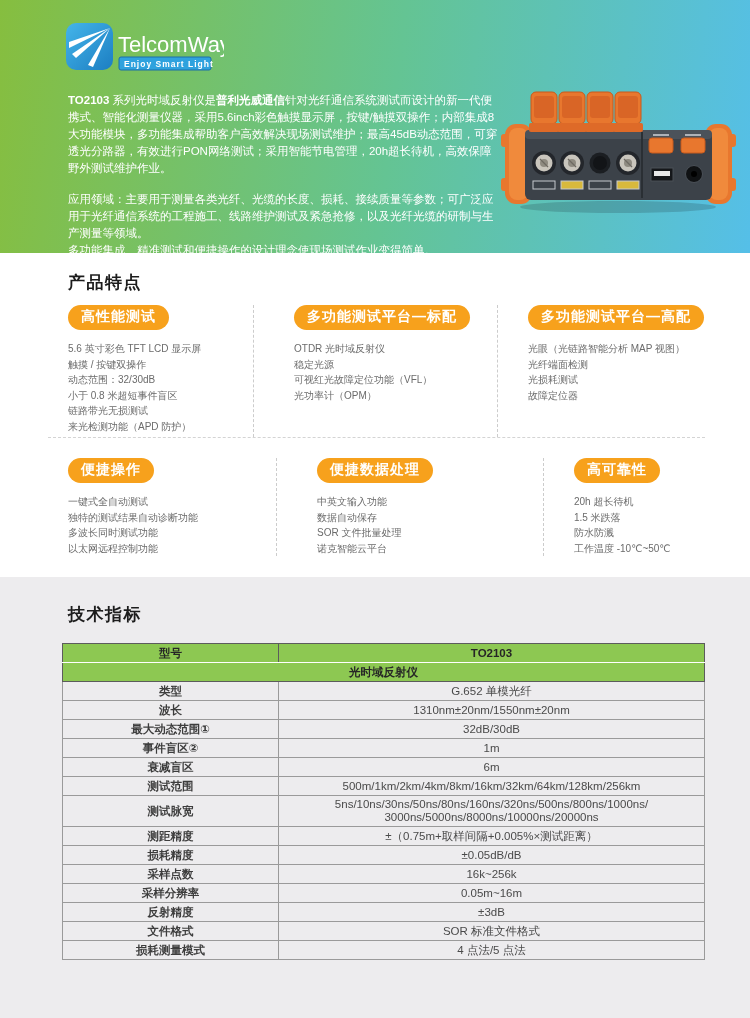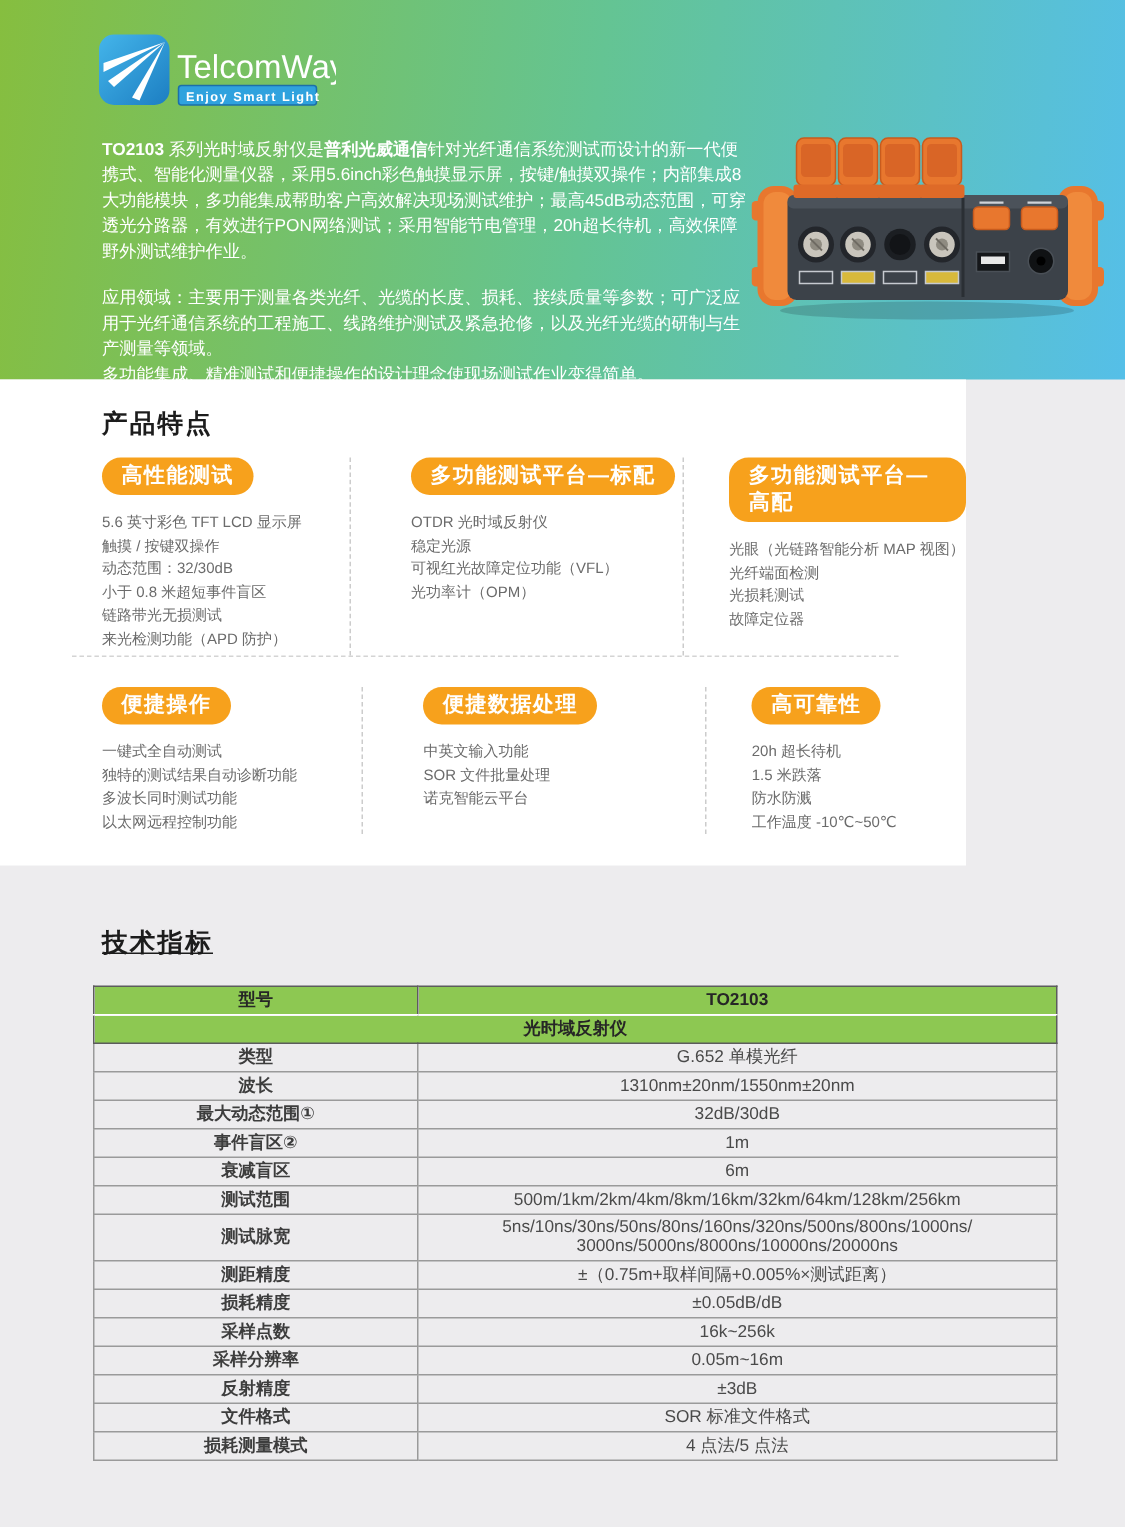--- a/index.html
+++ b/index.html
@@ -18,21 +18,21 @@
   .hero-text {
     position:absolute; left:68px; top:92px; width:432px;
     color:#ffffff; font-size:11.5px; line-height:17px;
   }
   .hero-text p { margin:0 0 14px 0; white-space:pre-line; }
   .hero-text b { font-weight:bold; }
   .device { position:absolute; right:14px; top:86px; }
 
   
   .features-section {
-    position:absolute; top:253px; left:0; width:644px; height:324px;
+    position:absolute; top:253px; left:0; width:750px; height:324px;
     background:#ffffff;
   }
   .section-title {
     margin:0; padding:18px 0 0 68px;
     font-size:17px; font-weight:bold; color:#1c1c1c; letter-spacing:1.5px;
   }
   .frow { display:flex; margin-left:68px; }
   .frow.row1 { margin-top:11px; height:132px; }
   .frow.row2 { margin-top:20px;gap:24px; }
   .fcol { box-sizing:border-box; }
@@ -43,21 +43,21 @@
   .pill {
     display:inline-block; background:#F7A11C; color:#ffffff;
     font-size:14px; font-weight:bold; letter-spacing:1px;
     padding:3px 13px 4px 13px; border-radius:13px;
   }
   .fitems { margin-top:11px; font-size:10px; line-height:15.5px; color:#6b6b6b; }
   .fitems div { white-space:nowrap; }
 
   
   .specs-section { position:absolute; top:577px; left:0; width:750px; }
-  .specs-section .section-title { padding-top:40px;text-decoration:underline; }
+  .specs-section .section-title { padding-top:26px; }
   table.specs {
     margin:17px 0 0 62px; width:643px; border-collapse:collapse;
     font-size:11.5px; color:#4a4a4a; table-layout:fixed;
   }
   table.specs td {
     border:1px solid #9a9a9a; text-align:center;
     padding:2px 6px; height:14px; line-height:13px;
     overflow:hidden;
   }
   td.lbl { font-weight:bold; color:#3d3d3d; }
@@ -234,20 +234,21 @@
           <div>一键式全自动测试</div>
           <div>独特的测试结果自动诊断功能</div>
           <div>多波长同时测试功能</div>
           <div>以太网远程控制功能</div>
         </div>
       </div>
       <div class="fcol c2">
         <span class="pill">便捷数据处理</span>
         <div class="fitems">
           <div>中英文输入功能</div>
+          <div>数据自动保存</div>
           <div>SOR 文件批量处理</div>
           <div>诺克智能云平台</div>
         </div>
       </div>
       <div class="fcol c3">
         <span class="pill">高可靠性</span>
         <div class="fitems">
           <div>20h 超长待机</div>
           <div>1.5 米跌落</div>
           <div>防水防溅</div>

